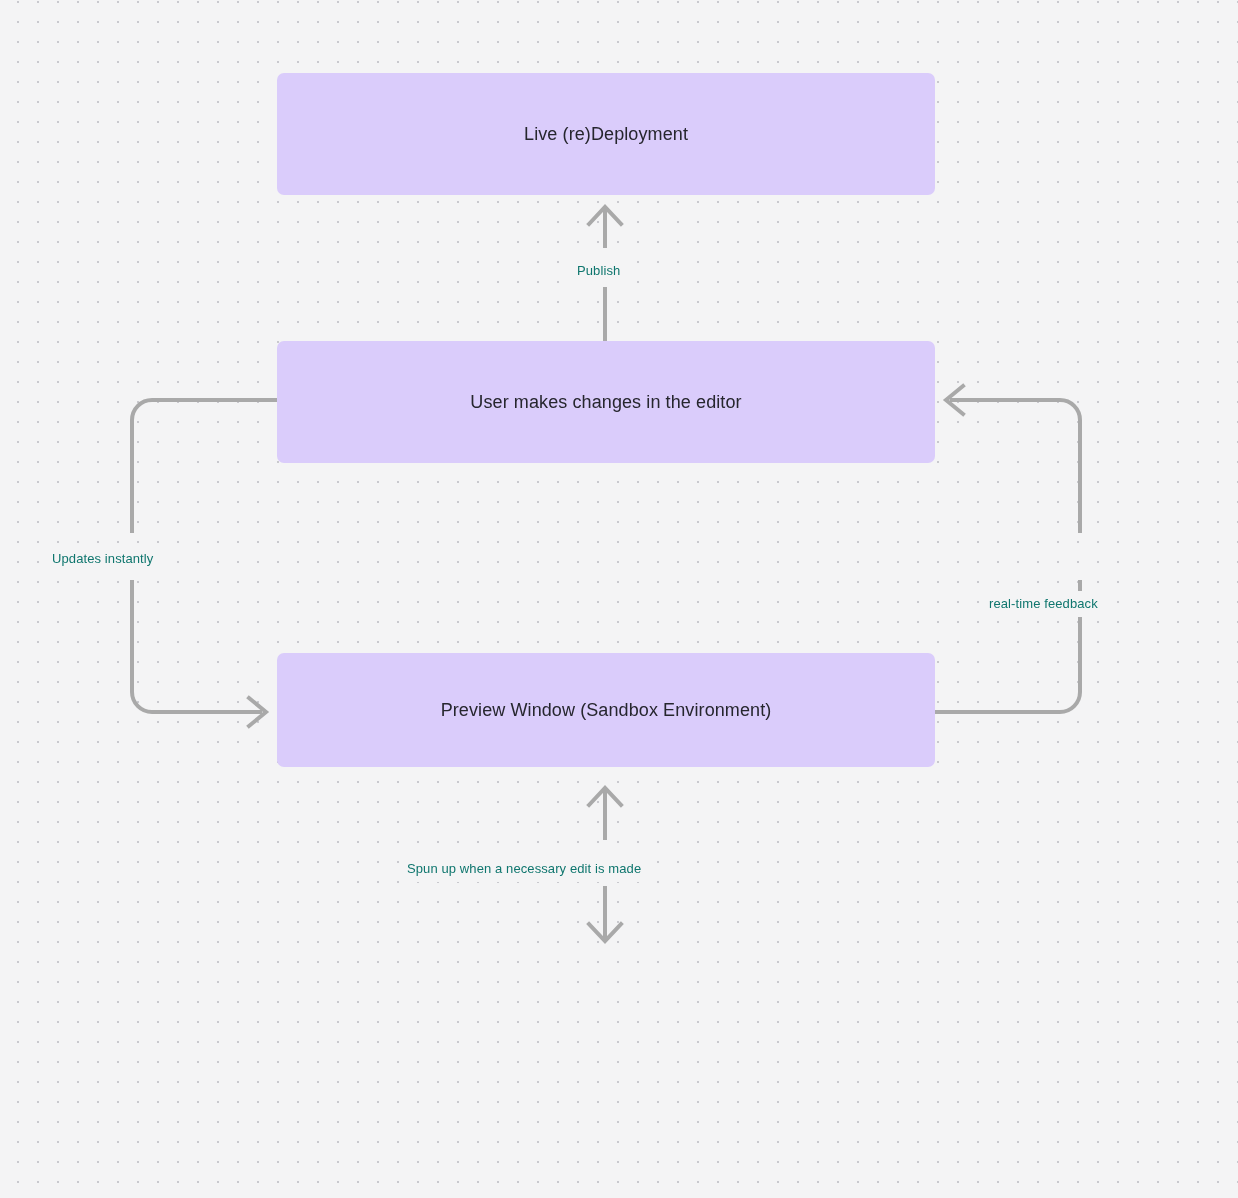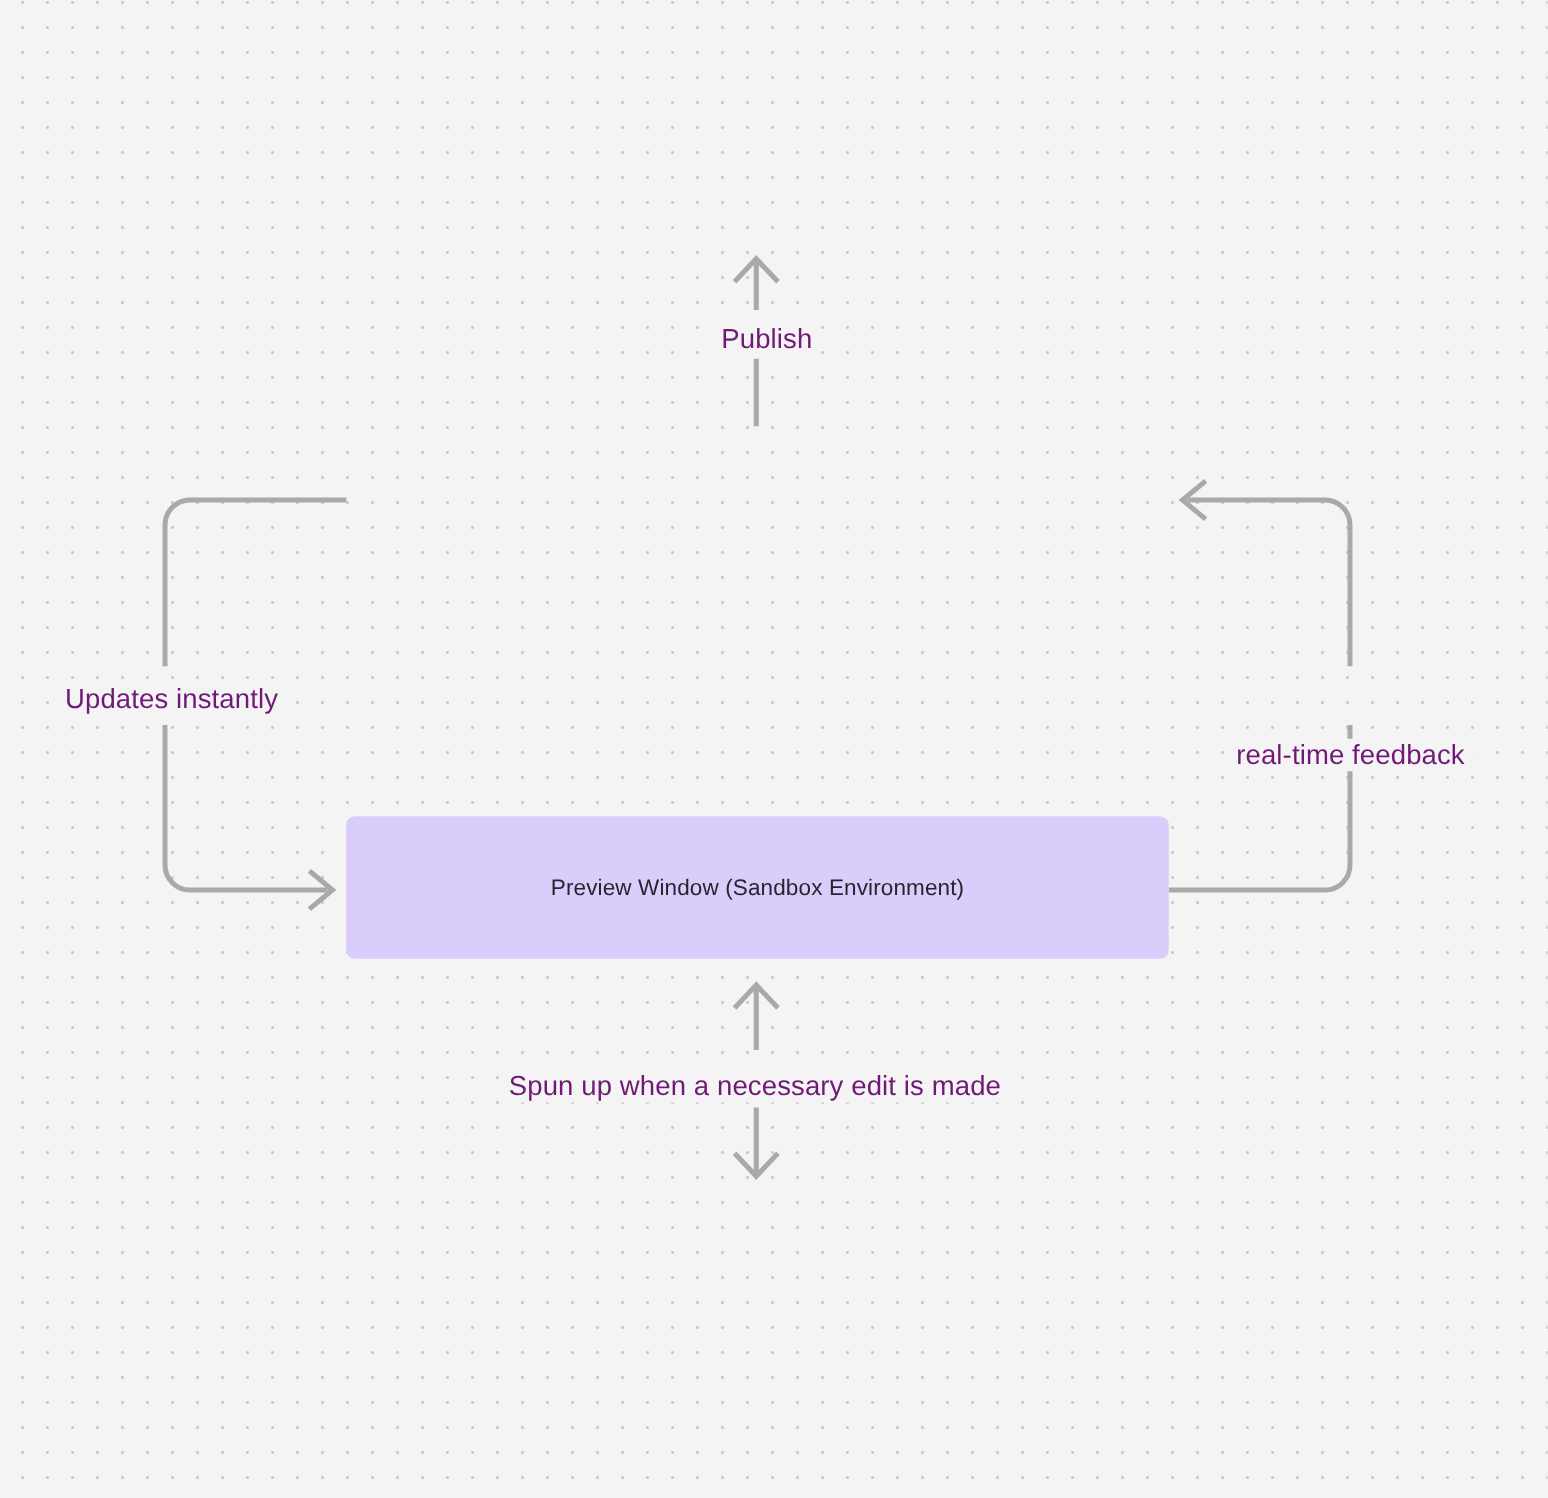--- a/index.html
+++ b/index.html
@@ -56,23 +56,23 @@
   }
 
   #node-live        { left: 277px; top: 73px;  width: 658px; height: 122px; }
   #node-editor      { left: 277px; top: 341px; width: 658px; height: 122px; }
   #node-preview     { left: 277px; top: 653px; width: 658px; height: 114px; }
   #node-devserver   { left: 277px; top: 961px; width: 658px; height: 120px; }
 
   
   .edge-label {
     position: absolute;
-    font-size: 22px;
+    font-size: 13px;
     line-height: 22px;
-    color: #701a75;
+    color: #0f766e;
     letter-spacing: 0.1px;
     white-space: nowrap;
     background-color: #F4F4F5;
     padding: 2px 7px;
   }
   #label-publish   { left: 570px; top: 258px; }
   #label-updates   { left: 45px;  top: 546px; }
   #label-realtime  { left: 982px; top: 546px; margin-top: 45px; }
   #label-spunup    { left: 400px; top: 856px; }
 </style>
@@ -120,21 +120,27 @@
     </g>
 
     <g>
       <path class="edge-path" d="M 605 840 L 605 791"></path>
       <path class="edge-head" d="M 589 805 L 605 788 L 621 805"></path>
       <path class="edge-path" d="M 605 886 L 605 938"></path>
       <path class="edge-head" d="M 589 924 L 605 941 L 621 924"></path>
     </g>
   </svg>
 
+  <div class="node" id="node-live">
+    <span class="node-label">Live (re)Deployment</span>
+  </div>
 
+  <div class="node" id="node-editor">
+    <span class="node-label">User makes changes in the editor</span>
+  </div>
 
   <div class="node" id="node-preview">
     <span class="node-label">Preview Window (Sandbox Environment)</span>
   </div>
 
 
   <div class="edge-label" id="label-publish">Publish</div>
   <div class="edge-label" id="label-updates">Updates instantly</div>
   <div class="edge-label" id="label-realtime">real-time feedback</div>
   <div class="edge-label" id="label-spunup">Spun up when a necessary edit is made</div>

